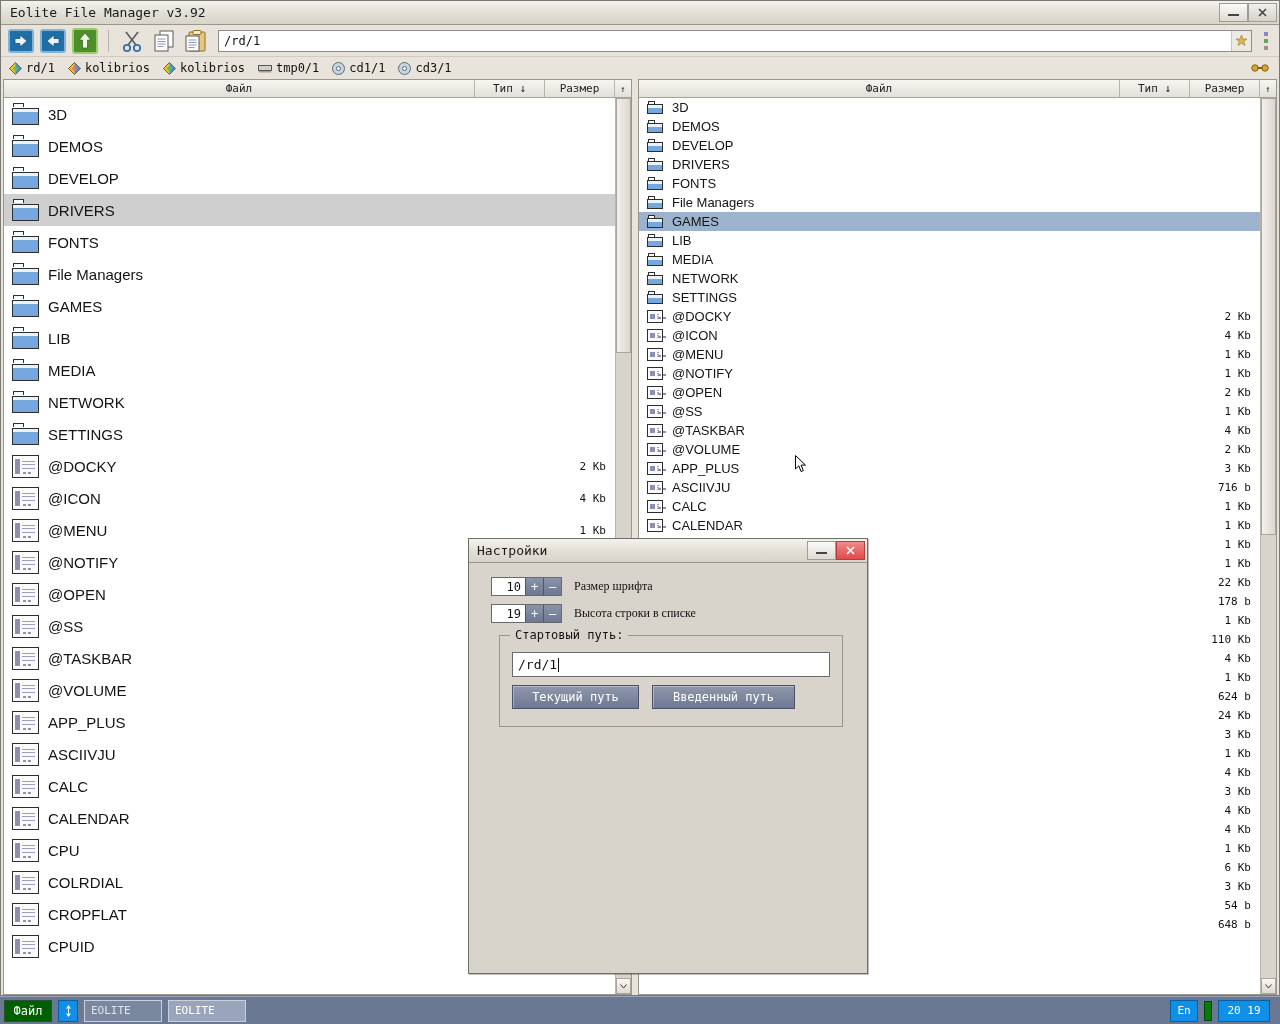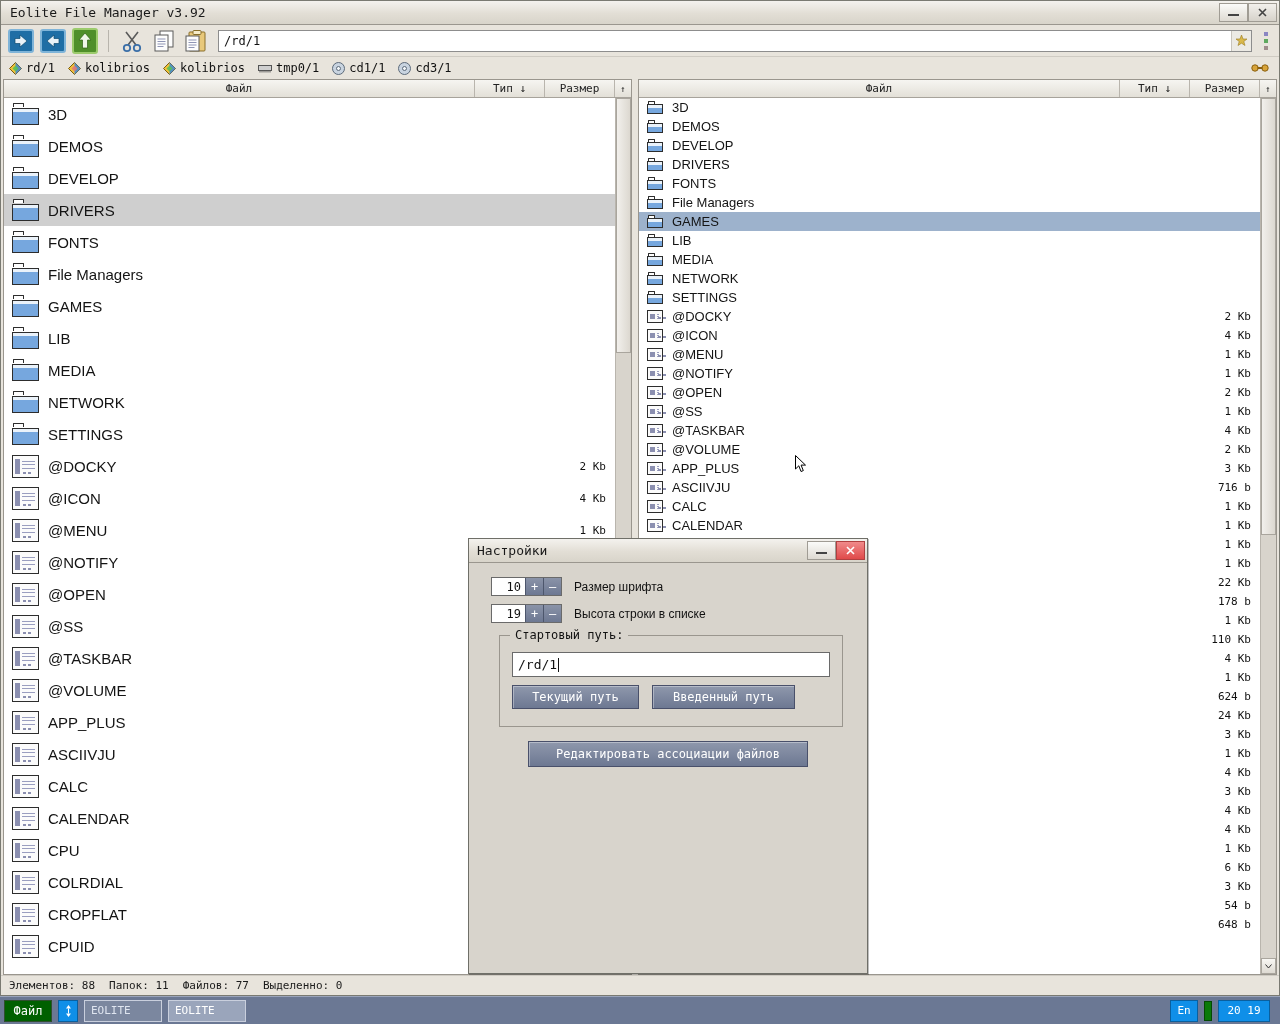--- a/index.html
+++ b/index.html
@@ -162,21 +162,21 @@
 
   .numrow { display:flex; align-items:center; height:27px; padding-left:10px; }
   .numbox { display:flex; align-items:stretch; height:19px; border:1px solid #6a6a6a; }
   .numval { width:33px; background:#fff; text-align:right; padding-right:4px;
             font-family:"DejaVu Sans Mono", monospace; font-size:12px; color:#111;
             display:flex; align-items:center; justify-content:flex-end; }
   .numbtn { width:18px; background:linear-gradient(180deg,#8a93a8,#6d7892);
             color:#fff; display:flex; align-items:center; justify-content:center;
             font-size:12px; border-left:1px solid #4d566c;
             font-family:"DejaVu Sans Mono", monospace; }
-  .numrow .nlabel { margin-left:12px; font-family:Liberation Sans, sans-serif;
+  .numrow .nlabel { margin-left:12px; font-family:Liberation Serif, serif;
                     font-size:12px; color:#111; }
 
   .group { margin:8px 12px 0 18px; border:1px solid #9a968e; position:relative;
            padding:16px 12px 12px 12px; height:92px; }
   .group .legend { position:absolute; top:-8px; left:10px; background:#d8d4cc;
           padding:0 5px; font-family:"DejaVu Sans Mono", monospace; font-size:12px; color:#111; }
   .pathinput { height:25px; background:#fff; border:1px solid #6a6a6a;
           display:flex; align-items:center; padding-left:5px;
           font-family:"DejaVu Sans Mono", monospace; font-size:13px; color:#111; }
   .caret { display:inline-block; width:1px; height:14px; background:#111; margin-left:1px; }
@@ -1413,26 +1413,20 @@
             <div class="sb-btn">
               <svg width="7" height="5" viewBox="0 0 7 5">
                   <path d="M0.5 0.5 L3.5 4 L6.5 0.5" fill="none" stroke="#333"></path>
                 </svg>
             </div>
           </div>
         </div>
       </div>
     </div>
 
-    <div class="statusbar">
-      <span>Элементов: 88</span>
-      <span>Папок: 11</span>
-      <span>Файлов: 77</span>
-      <span>Выделенно: 0</span>
-    </div>
   </div>
 
   <div class="dlg">
     <div class="dlg-title">
       <div class="t">Настройки</div>
       <div class="dlg-btns">
         <div class="dlg-btn min">
             <span></span>
           </div>
         <div class="dlg-btn close">
@@ -1469,21 +1463,20 @@
         <div class="pathinput">
           <span>/rd/1</span>
             <span class="caret"></span>
         </div>
         <div class="btnrow">
           <div class="pbtn w1">Текущий  путь</div>
           <div class="pbtn w2">Введенный  путь</div>
         </div>
       </div>
 
-      <div class="pbtn wide">Редактировать  ассоциации  файлов</div>
     </div>
   </div>
 
   <div class="cursor">
     <svg width="12" height="19" viewBox="0 0 12 19">
       <path d="M0.5 0.5 L0.5 14 L3.8 10.8 L6 16.5 L8.3 15.6 L6.1 10.1 L10.5 10.1 Z" fill="#ffffff" stroke="#000000" stroke-width="1"></path>
     </svg>
   </div>
 
   <div class="taskbar">

